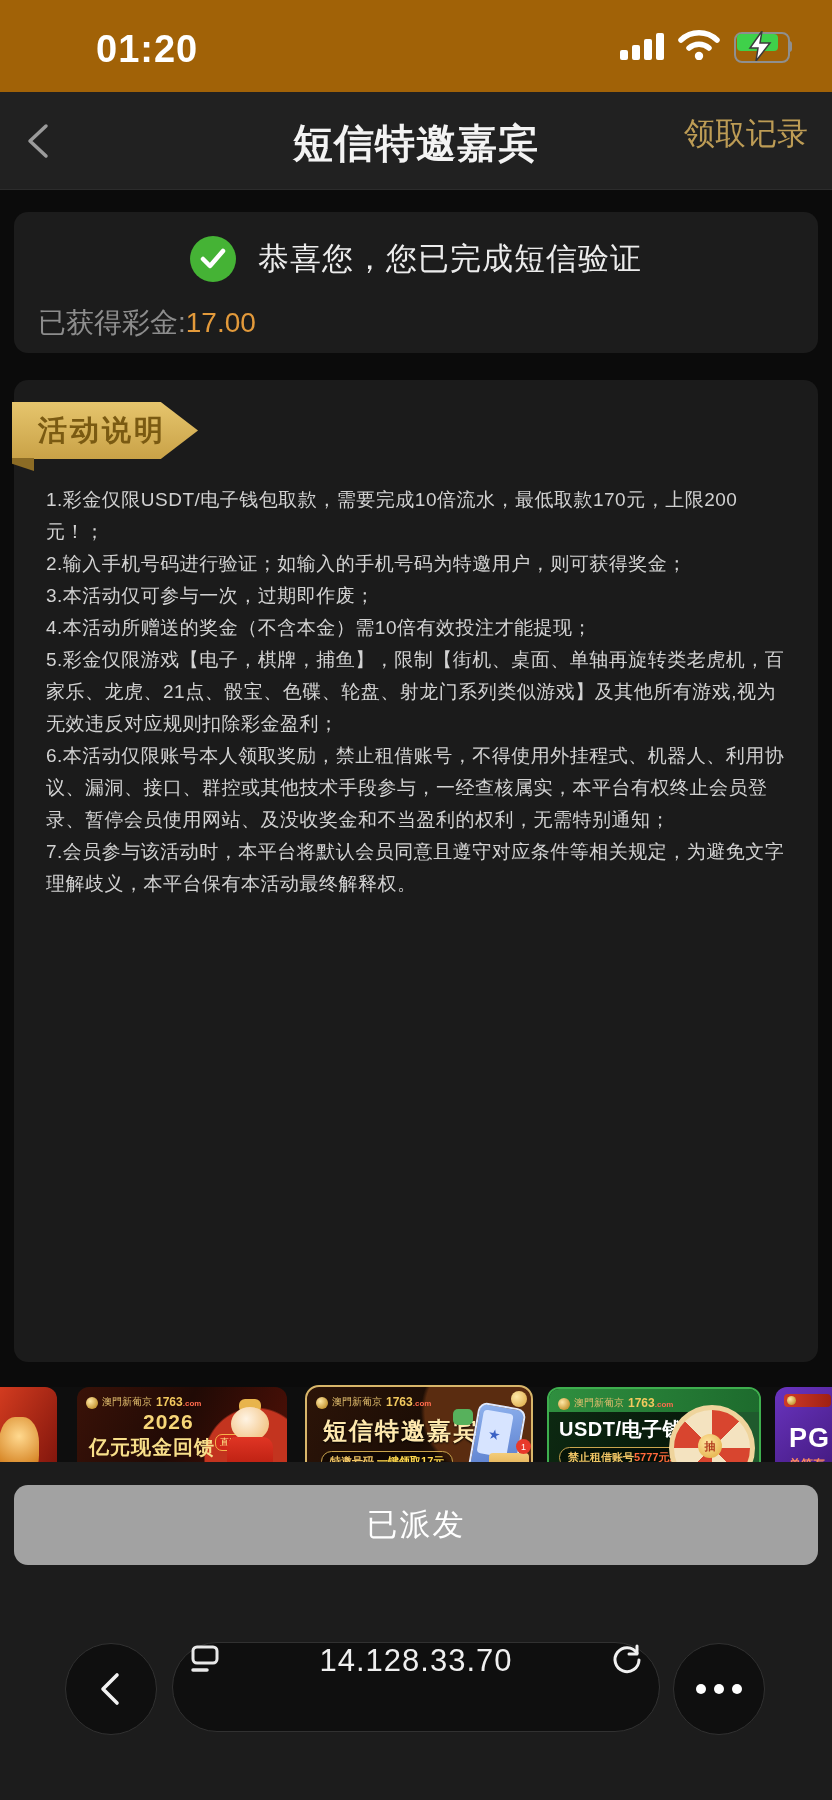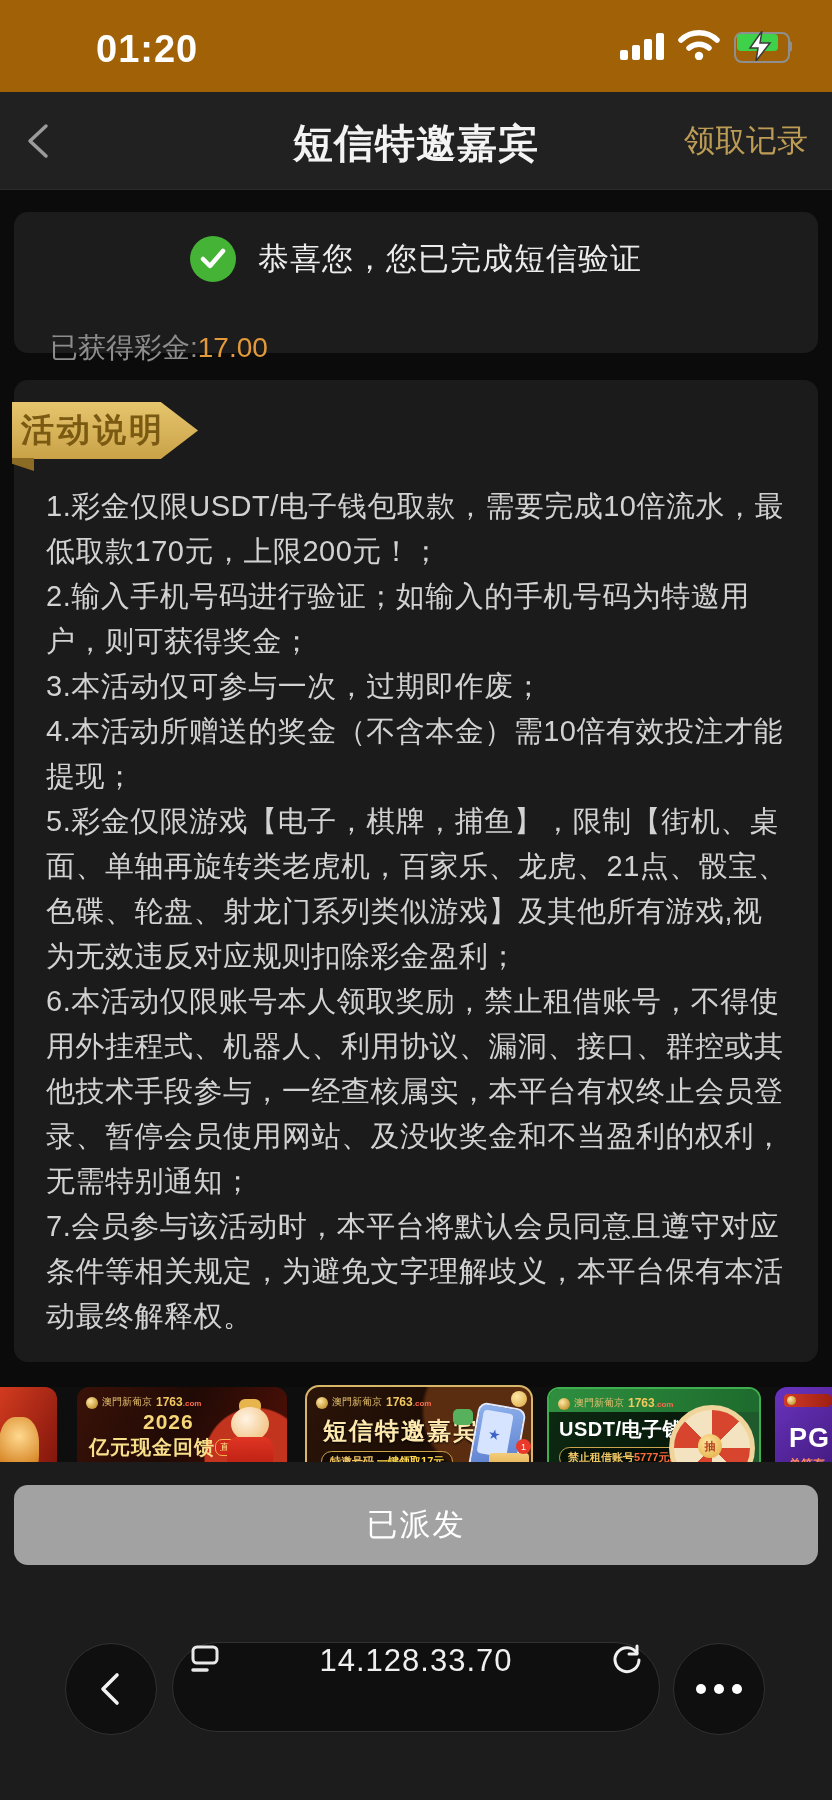--- a/index.html
+++ b/index.html
@@ -19,56 +19,56 @@
   .sig i:nth-child(3){height:21px}.sig i:nth-child(4){height:27px}
   .battery{position:relative;width:64px;height:30px;}
   .batt-body{position:absolute;left:0;top:1px;width:52px;height:27px;border:2.5px solid #8f8f8f;border-radius:8px;}
   .batt-fill{position:absolute;left:2.5px;top:2.5px;width:41px;height:17px;background:#3fd14a;border-radius:4px;}
   .batt-nub{position:absolute;right:6px;top:10px;width:4px;height:11px;background:#8f8f8f;border-radius:0 3px 3px 0;}
   .batt-bolt{position:absolute;left:14px;top:0px;}
   
   .app-header{position:absolute;left:0;top:92px;width:832px;height:97px;background:#212121;border-bottom:1px solid #2c2c2c;}
   .hdr-back{position:absolute;left:22px;top:26px;width:40px;height:46px;cursor:pointer;}
   .hdr-title{position:absolute;left:0;right:0;top:24px;text-align:center;font-size:40px;font-weight:bold;color:#f3f3f3;letter-spacing:1px;}
-  .hdr-link{position:absolute;right:24px;top:28px;font-size:31px;color:#bd9c55;cursor:pointer;text-align:right;}
+  .hdr-link{position:absolute;right:24px;top:21px;font-size:31px;color:#bd9c55;cursor:pointer;text-align:right;}
   
   .result-card{position:absolute;left:14px;top:212px;width:804px;height:141px;background:#1c1c1c;border-radius:14px;}
   .rc-row{position:absolute;left:0;right:0;top:24px;display:flex;justify-content:center;align-items:center;gap:22px;}
   .check-circle{width:46px;height:46px;border-radius:50%;background:#45b335;display:flex;align-items:center;justify-content:center;flex:0 0 auto;}
   .rc-msg{font-size:31px;color:#ececec;letter-spacing:1px;}
-  .rc-bonus{position:absolute;left:36px;top:92px;font-size:28px;margin-top:25px;}
+  .rc-bonus{position:absolute;left:24px;top:92px;font-size:28px;}
   .rc-bonus .lbl{color:#8d8d8d;}
   .rc-bonus .amt{color:#e39a3b;}
   
   .rules-card{position:absolute;left:14px;top:380px;width:804px;height:982px;background:#1b1b1b;border-radius:14px;}
   .ribbon{position:absolute;left:-2px;top:22px;width:186px;height:57px;
     background:linear-gradient(180deg,#e6c56d,#c9a247);
     clip-path:polygon(0 0,80% 0,100% 50%,80% 100%,0 100%);
     display:flex;align-items:center;}
-  .ribbon span{margin-left:9px;font-size:33px;font-weight:bold;color:#7a5a12;letter-spacing:3px;}
+  .ribbon span{margin-left:26px;font-size:29px;font-weight:bold;color:#7a5a12;letter-spacing:3px;}
   .ribbon-fold{position:absolute;left:-2px;top:78px;width:22px;height:13px;background:#8c6c25;
     clip-path:polygon(0 0,100% 0,100% 100%,0 45%);}
-  .rules{position:absolute;left:32px;top:104px;width:742px;font-size:29px;line-height:45px;color:#d2d2d2;letter-spacing:0.5px;}
+  .rules{position:absolute;left:32px;top:104px;width:742px;font-size:19px;line-height:32px;color:#d2d2d2;letter-spacing:0.5px;}
   .rules p{margin:0;}
   
   .carousel{position:absolute;left:0;top:1387px;width:832px;height:113px;background:#0e0e0e;}
   .bcard{position:absolute;top:0;height:120px;border-radius:12px;overflow:hidden;cursor:pointer;}
   .bcard .logo-row{display:flex;align-items:flex-end;gap:4px;margin:7px 0 0 9px;height:15px;}
   .coin{width:12px;height:12px;border-radius:50%;background:radial-gradient(circle at 35% 35%,#ffe9a8,#c99а38 70%);background:radial-gradient(circle at 35% 35%,#ffe9a8,#c99a38 70%);flex:0 0 auto;}
   .brand{font-size:10px;color:#e3bf6e;white-space:nowrap;}
   .domain{font-size:12px;font-weight:bold;color:#f2c95e;white-space:nowrap;}
   .domain em{font-style:normal;font-size:8px;color:#ff6a4d;}
   .b1{left:-153px;width:210px;background:linear-gradient(120deg,#8f130c,#d23b1f 55%,#6e0d08);}
   .b1 .blob{position:absolute;right:18px;top:30px;width:40px;height:64px;border-radius:40%;
     background:radial-gradient(circle at 50% 30%,#ffd98f,#d98a2b 60%,#a33b12);}
   .b2{left:77px;width:210px;background:
     radial-gradient(circle at 85% 60%,#c3341f 0 26%,transparent 27%),
     linear-gradient(115deg,#3a1208,#200a05 45%,#571107);}
   .b2 .year{margin:1px 0 0 66px;font-size:21px;font-weight:bold;color:#f6d678;letter-spacing:1px;}
-  .b2 .title-row{display:flex;align-items:center;margin:0 0 0 12px;}
+  .b2 .title-row{display:flex;align-items:flex-start;margin:0 0 0 12px;}
   .b2 .title{font-size:20px;font-weight:bold;color:#f8df8a;letter-spacing:1px;white-space:nowrap;}
   .badge{font-size:9px;color:#ffe98a;background:#d02a1c;border:1px solid #f7b24a;border-radius:7px;padding:1px 4px;white-space:nowrap;}
   .gold-pill{display:inline-block;margin:4px 0 0 14px;padding:2px 8px;border:1px solid #caa54e;border-radius:11px;background:rgba(0,0,0,.45);font-size:11px;white-space:nowrap;}
   .gold-pill .pa{color:#f0c565;font-weight:bold;}
   .gold-pill .pb{color:#ffd94e;font-weight:bold;}
   .detail-btn{display:inline-block;margin:5px 0 0 46px;padding:2px 14px;border:1px solid #caa54e;border-radius:10px;background:rgba(0,0,0,.5);font-size:11px;color:#eécb76;color:#e8cb76;white-space:nowrap;}
   .mascot{position:absolute;right:8px;top:20px;width:58px;height:78px;}
   .mascot .m1{position:absolute;left:10px;top:0;width:38px;height:34px;border-radius:50%;background:radial-gradient(circle at 40% 35%,#fff4e4,#f3c98f 70%);}
   .mascot .m2{position:absolute;left:6px;top:30px;width:46px;height:44px;border-radius:10px;background:linear-gradient(180deg,#e03524,#a81508);}
   .mascot .m3{position:absolute;left:18px;top:-8px;width:22px;height:14px;border-radius:6px;background:#e8b44c;}

